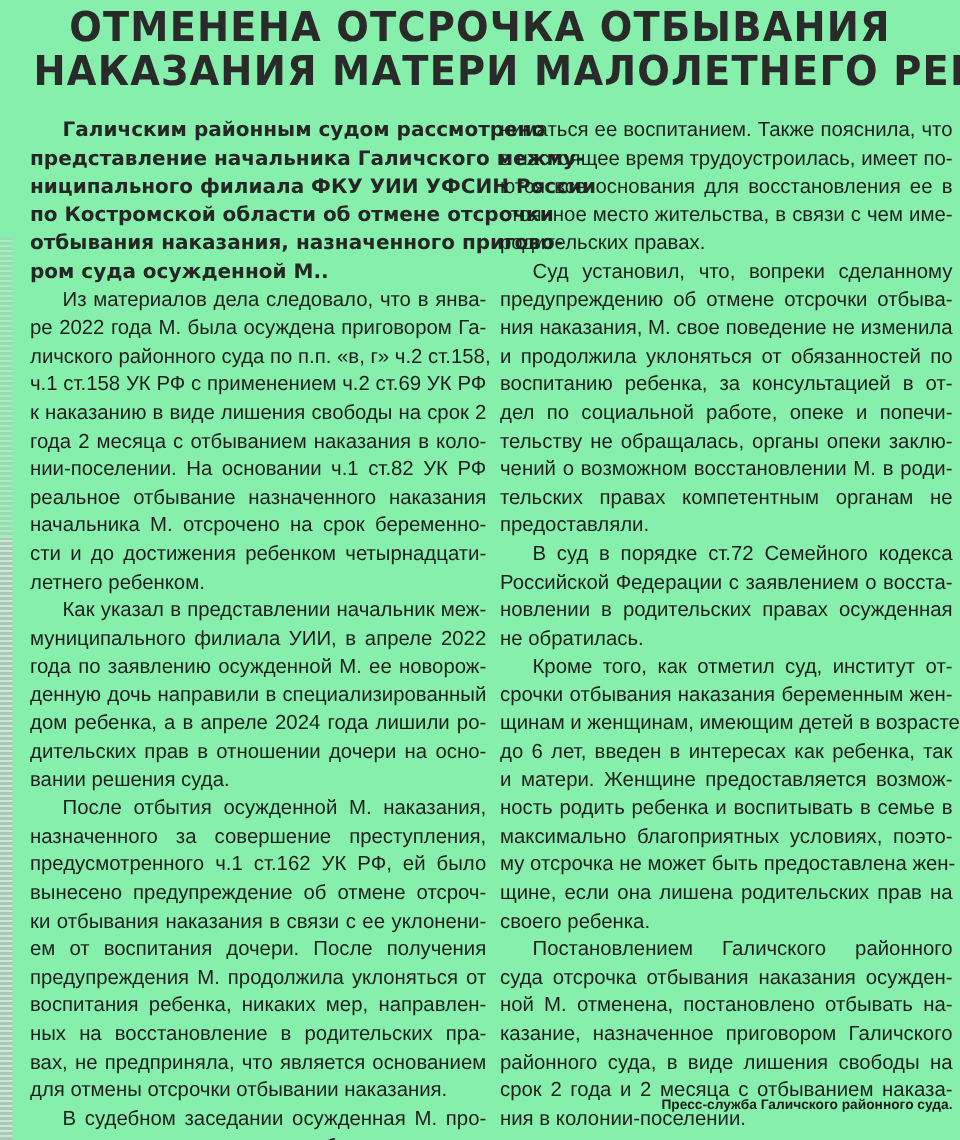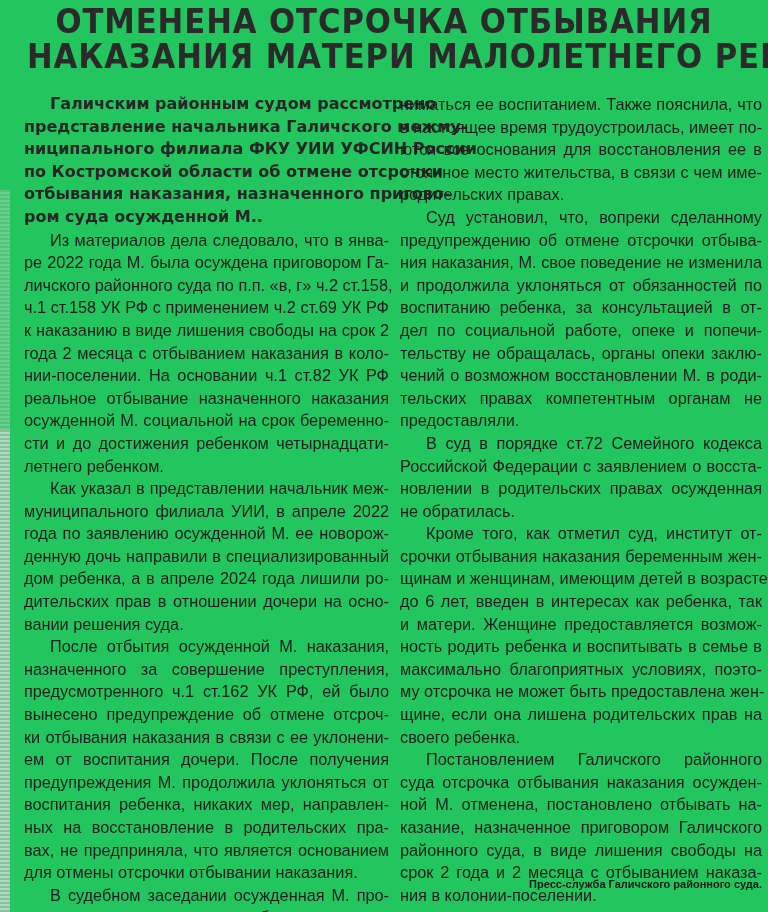--- a/index.html
+++ b/index.html
@@ -11,21 +11,21 @@
     width: 768px;
     height: 912px;
     position: relative;
     overflow: hidden;
     color: #1c1c1c;
     font-family: "Liberation Sans", "DejaVu Sans", sans-serif;
   }
   .page {
     position: absolute;
     inset: 0;
-    background: #22c55e;
+    background: #86efac;
     text-decoration: underline;
   }
   .left-edge {
     position: absolute;
     left: 0;
     top: 430px;
     width: 10px;
     height: 482px;
     background: repeating-linear-gradient(180deg, #b9b9b9 0 2px, #e6e6e6 2px 4px);
     opacity: 0.7;
@@ -124,21 +124,21 @@
       </div>
     <div class="body-text">
         <span class="line indent">Из материалов дела следовало, что в янва-</span>
         <span class="line">ре 2022 года М. была осуждена приговором Га-</span>
         <span class="line">личского районного суда по п.п. «в, г» ч.2 ст.158,</span>
         <span class="line">ч.1 ст.158 УК РФ с применением ч.2 ст.69 УК РФ</span>
         <span class="line">к наказанию в виде лишения свободы на срок 2</span>
         <span class="line">года 2 месяца с отбыванием наказания в коло-</span>
         <span class="line">нии-поселении. На основании ч.1 ст.82 УК РФ</span>
         <span class="line">реальное отбывание назначенного наказания</span>
-        <span class="line">осужденной М. социальной на срок беременно-</span>
+        <span class="line">начальника М. отсрочено на срок беременно-</span>
         <span class="line">сти и до достижения ребенком четырнадцати-</span>
         <span class="line last">летнего ребенком.</span>
       </div>
     <div class="body-text">
         <span class="line indent">Как указал в представлении начальник меж-</span>
         <span class="line">муниципального филиала УИИ, в апреле 2022</span>
         <span class="line">года по заявлению осужденной М. ее новорож-</span>
         <span class="line">денную дочь направили в специализированный</span>
         <span class="line">дом ребенка, а в апреле 2024 года лишили ро-</span>
         <span class="line">дительских прав в отношении дочери на осно-</span>

